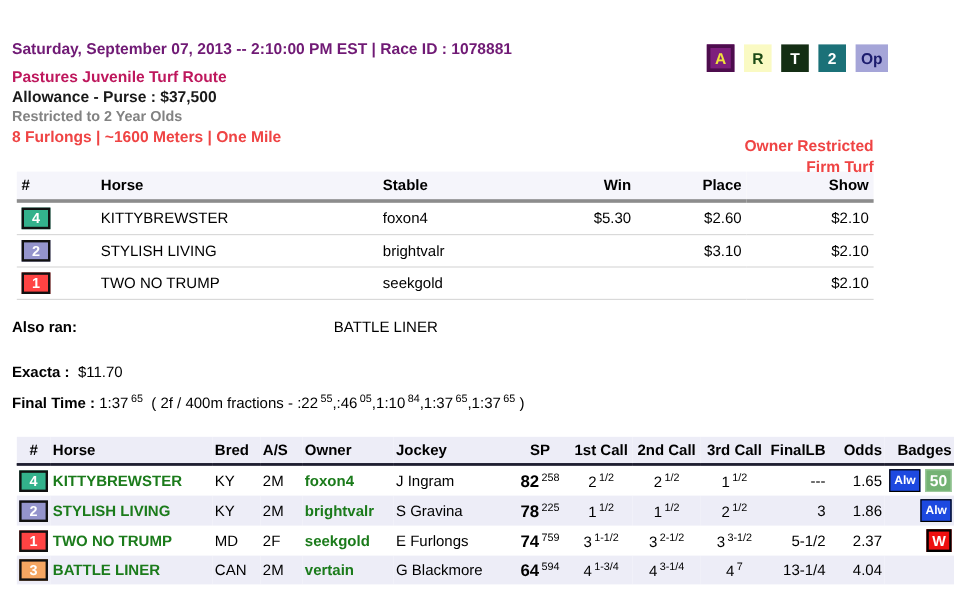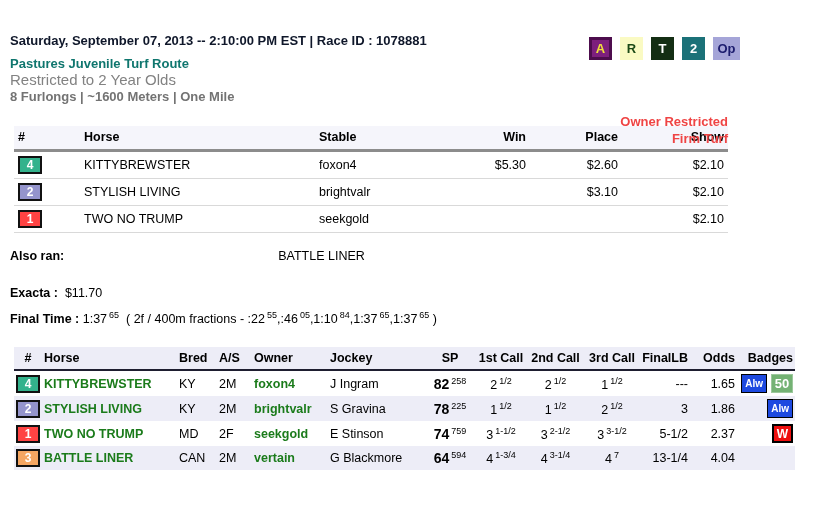--- a/index.html
+++ b/index.html
@@ -3,25 +3,25 @@
 <meta charset="utf-8">
 <style>
   * { margin:0; padding:0; box-sizing:border-box; }
   html,body { background:#ffffff; }
   body { font-family:"Liberation Sans","DejaVu Sans",sans-serif; color:#000; }
   .page { position:relative; width:816px; height:513px; background:#fff; overflow:hidden; }
 
   
   .hdr { padding:32px 0 0 10px; }
   .track-title { font-size:16px; font-weight:bold; color:#1a1a1a; line-height:18px; }
-  .date-line   { font-size:13px; font-weight:bold; color:#0f172a; line-height:17px; }
-  .race-name   { margin-top:7px; font-size:13px; font-weight:bold; color:#0f766e; line-height:16px; }
+  .date-line   { font-size:13px; font-weight:bold; color:#701a75; line-height:17px; }
+  .race-name   { margin-top:7px; font-size:13px; font-weight:bold; color:#be185d; line-height:16px; }
   .race-cond   { font-size:13px; font-weight:bold; color:#1a1a1a; line-height:17px; }
-  .restricted  { font-size:15px; color:#828282; line-height:16px; }
-  .distance    { font-size:13px; font-weight:bold; color:#737373; line-height:17px; }
+  .restricted  { font-size:12px; color:#828282; line-height:16px;font-weight:bold; }
+  .distance    { font-size:13px; font-weight:bold; color:#ef4444; line-height:17px; }
 
   .flags { position:absolute; top:37px; right:76px; display:flex; gap:8px; }
   .flag { width:23px; height:23px; display:flex; align-items:center; justify-content:center;
           font-size:13px; font-weight:bold; }
   .flag-a  { background:#7d1f7d; border:3px solid #4d0d4d; color:#f0e23c; }
   .flag-r  { background:#fafac3; color:#1c4a16; }
   .flag-t  { background:#142e14; color:#ffffff; }
   .flag-2  { background:#1b7178; color:#ffffff; }
   .flag-op { background:#a5a5d8; color:#1c1c6e; width:27px; }
 
@@ -82,20 +82,21 @@
   </div>
 
   <div class="right-restr">
     <div>Owner Restricted</div>
     <div>Firm Turf</div>
   </div>
 
   <div class="hdr">
     <div class="date-line">Saturday, September 07, 2013 -- 2:10:00 PM EST | Race ID : 1078881</div>
     <div class="race-name">Pastures Juvenile Turf Route</div>
+    <div class="race-cond">Allowance - Purse : $37,500</div>
     <div class="restricted">Restricted to 2 Year Olds</div>
     <div class="distance">8 Furlongs | ~1600 Meters | One Mile</div>
   </div>
 
   <table class="t1">
     <colgroup>
         <col style="width:66px">
         <col style="width:235px">
         <col style="width:115px">
         <col style="width:100px">
@@ -228,21 +229,21 @@
               <span class="mini mini-alw">Alw</span>
             </span>
           </td>
       </tr>
       <tr>
         <td><span class="pn pn-red">1</span></td>
         <td class="horse-name">TWO NO TRUMP</td>
         <td>MD</td>
         <td>2F</td>
         <td class="owner-name">seekgold</td>
-        <td>E Stinson</td>
+        <td>E Furlongs</td>
         <td class="c"><span class="sp-num">74</span><sup>759</sup></td>
         <td class="c"><span>3</span><sup>1-1/2</sup></td>
         <td class="c"><span>3</span><sup>2-1/2</sup></td>
         <td class="c"><span>3</span><sup>3-1/2</sup></td>
         <td class="r">5-1/2</td>
         <td class="r">2.37</td>
         <td>
             <span class="badge-cell">
               <span class="mini mini-w">W</span>
             </span>

